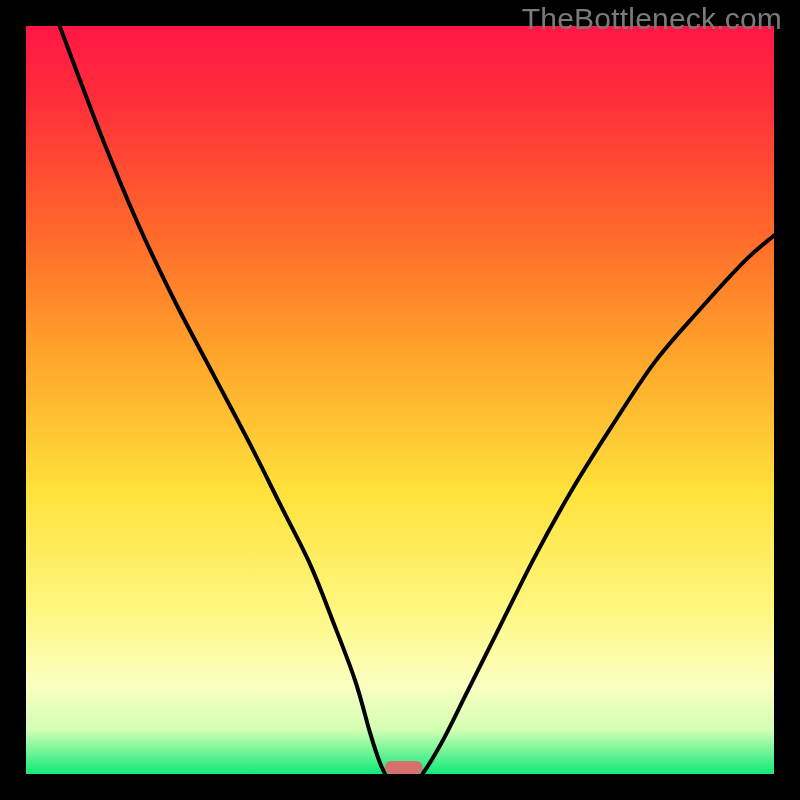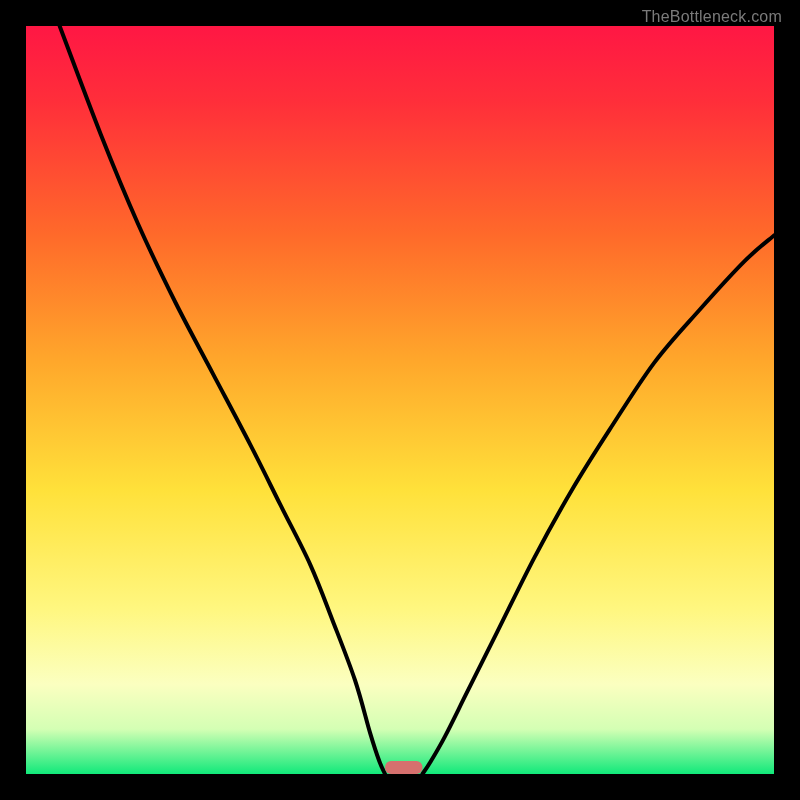--- a/index.html
+++ b/index.html
@@ -11,24 +11,24 @@
     overflow: hidden;
     font-family: Arial, Helvetica, sans-serif;
   }
   .stage {
     position: relative;
     width: 800px;
     height: 800px;
   }
   .watermark {
     position: absolute;
-    top: 8px;
+    top: 2px;
     right: 18px;
     color: #7a7a7a;
-    font-size: 16px;
+    font-size: 30px;
     font-weight: 500;
     letter-spacing: 0.2px;
     z-index: 30;
     user-select: none;
   }
   svg {
     display: block;
   }
 </style>
 </head>

